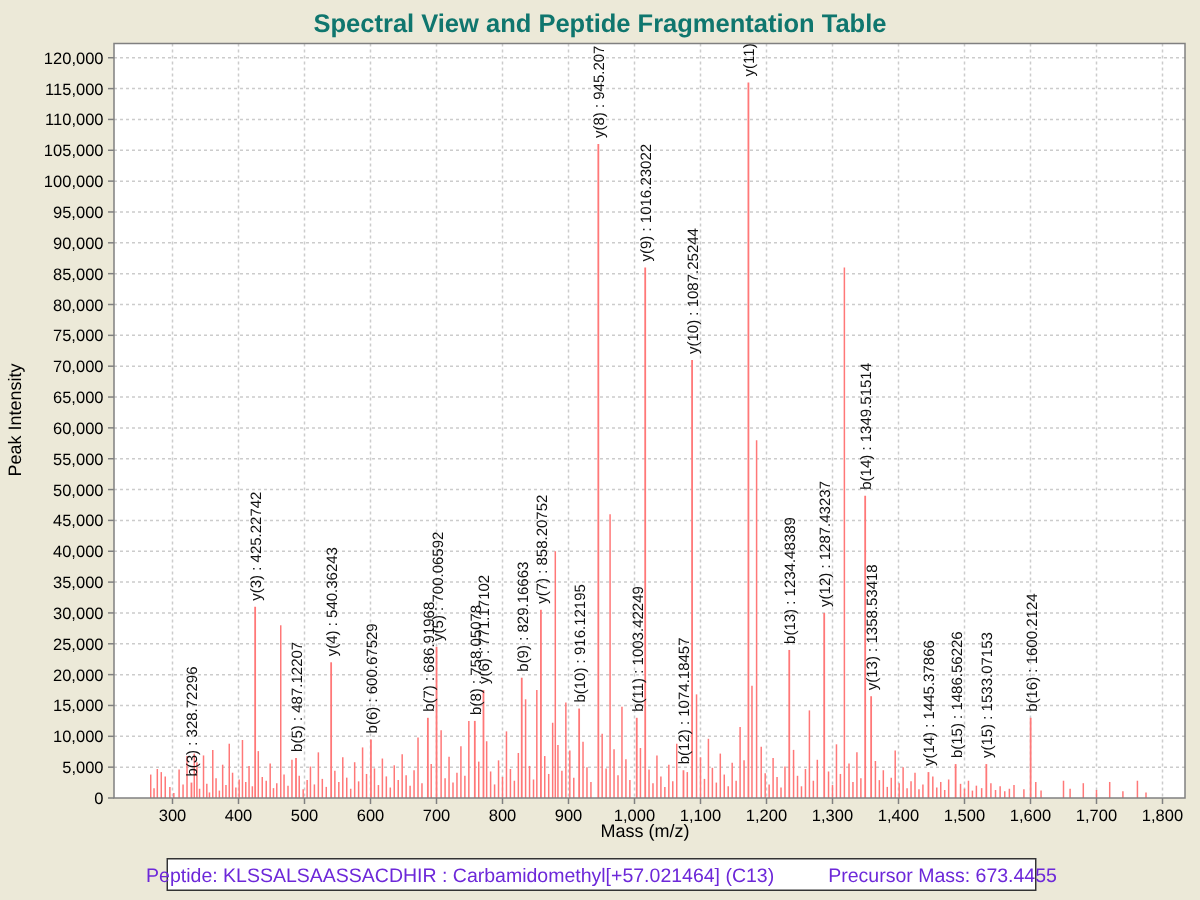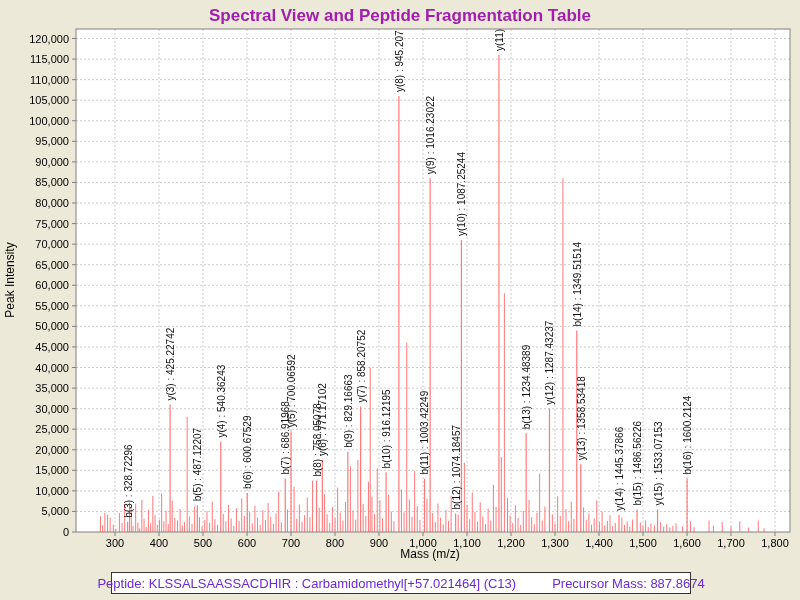--- a/index.html
+++ b/index.html
@@ -2,21 +2,21 @@
 <html><head>
 <meta charset="utf-8">
 <style>
   html,body{margin:0;padding:0;}
   .app{
     position:relative;width:800px;height:600px;overflow:hidden;
     background:#ece9d8;font-family:"Liberation Sans",sans-serif;
   }
   .chart-title{
     position:absolute;top:6px;left:0;width:800px;text-align:center;
-    font-size:17px;font-weight:bold;color:#a21caf;letter-spacing:0px;
+    font-size:17px;font-weight:bold;color:#0f766e;letter-spacing:0px;
   }
   #plot{position:absolute;left:0;top:0;}
   .info-box{
     position:absolute;left:111px;top:572px;width:578px;height:20px;
     background:#ffffff;border:1px solid #333333;
     display:flex;align-items:center;justify-content:center;gap:36px;
     font-size:13px;color:#6d28d9;white-space:nowrap;
   }
 </style>
 </head>
@@ -402,15 +402,15 @@
       <text x="580.7866616" y="326.4875" transform="rotate(-90 580.7866616 326.4875)" text-anchor="start" font-size="10" fill="#111111">b(14) : 1349.51514</text>
       <text x="584.7550392" y="460.14375" transform="rotate(-90 584.7550392 460.14375)" text-anchor="start" font-size="10" fill="#111111">y(13) : 1358.53418</text>
       <text x="622.9666104" y="510.72749999999996" transform="rotate(-90 622.9666104 510.72749999999996)" text-anchor="start" font-size="10" fill="#111111">y(14) : 1445.37866</text>
       <text x="641.0873944" y="505.38125" transform="rotate(-90 641.0873944 505.38125)" text-anchor="start" font-size="10" fill="#111111">b(15) : 1486.56226</text>
       <text x="661.5514732" y="505.38125" transform="rotate(-90 661.5514732 505.38125)" text-anchor="start" font-size="10" fill="#111111">y(15) : 1533.07153</text>
       <text x="691.093456" y="474.5375" transform="rotate(-90 691.093456 474.5375)" text-anchor="start" font-size="10" fill="#111111">b(16) : 1600.2124</text>
     </svg>
 
   <div class="info-box">
     <span>Peptide: KLSSALSAASSACDHIR : Carbamidomethyl[+57.021464] (C13)</span>
-    <span>Precursor Mass: 887.8674</span>
+    <span>Precursor Mass: 673.4455</span>
   </div>
 </div>
 
 </body></html>

